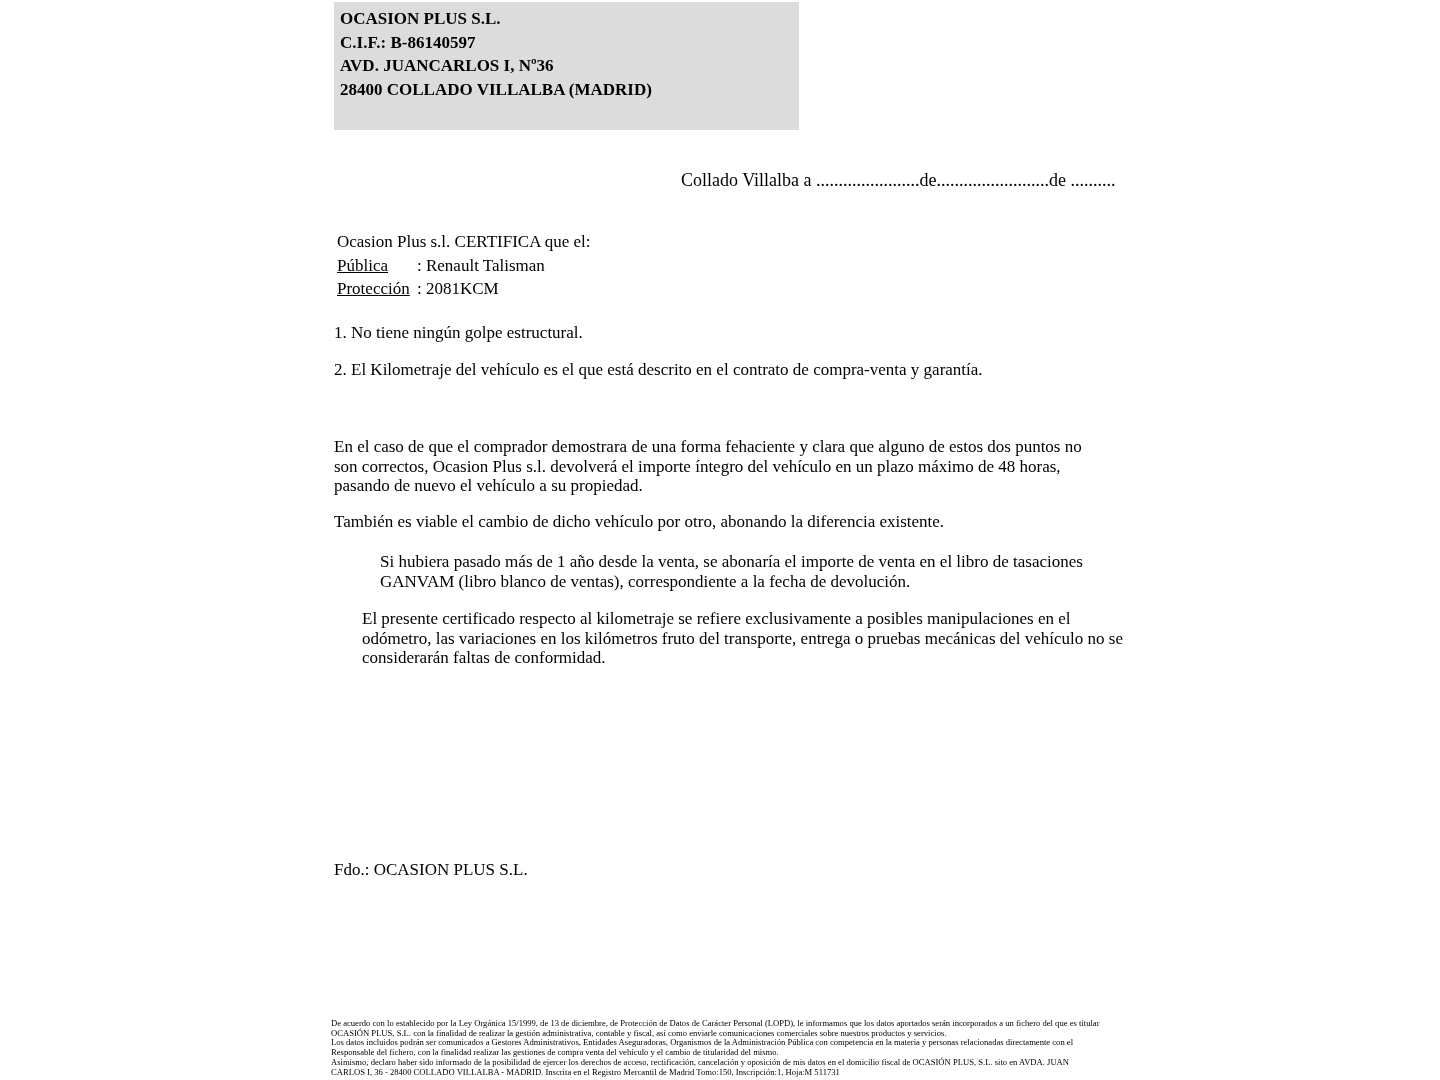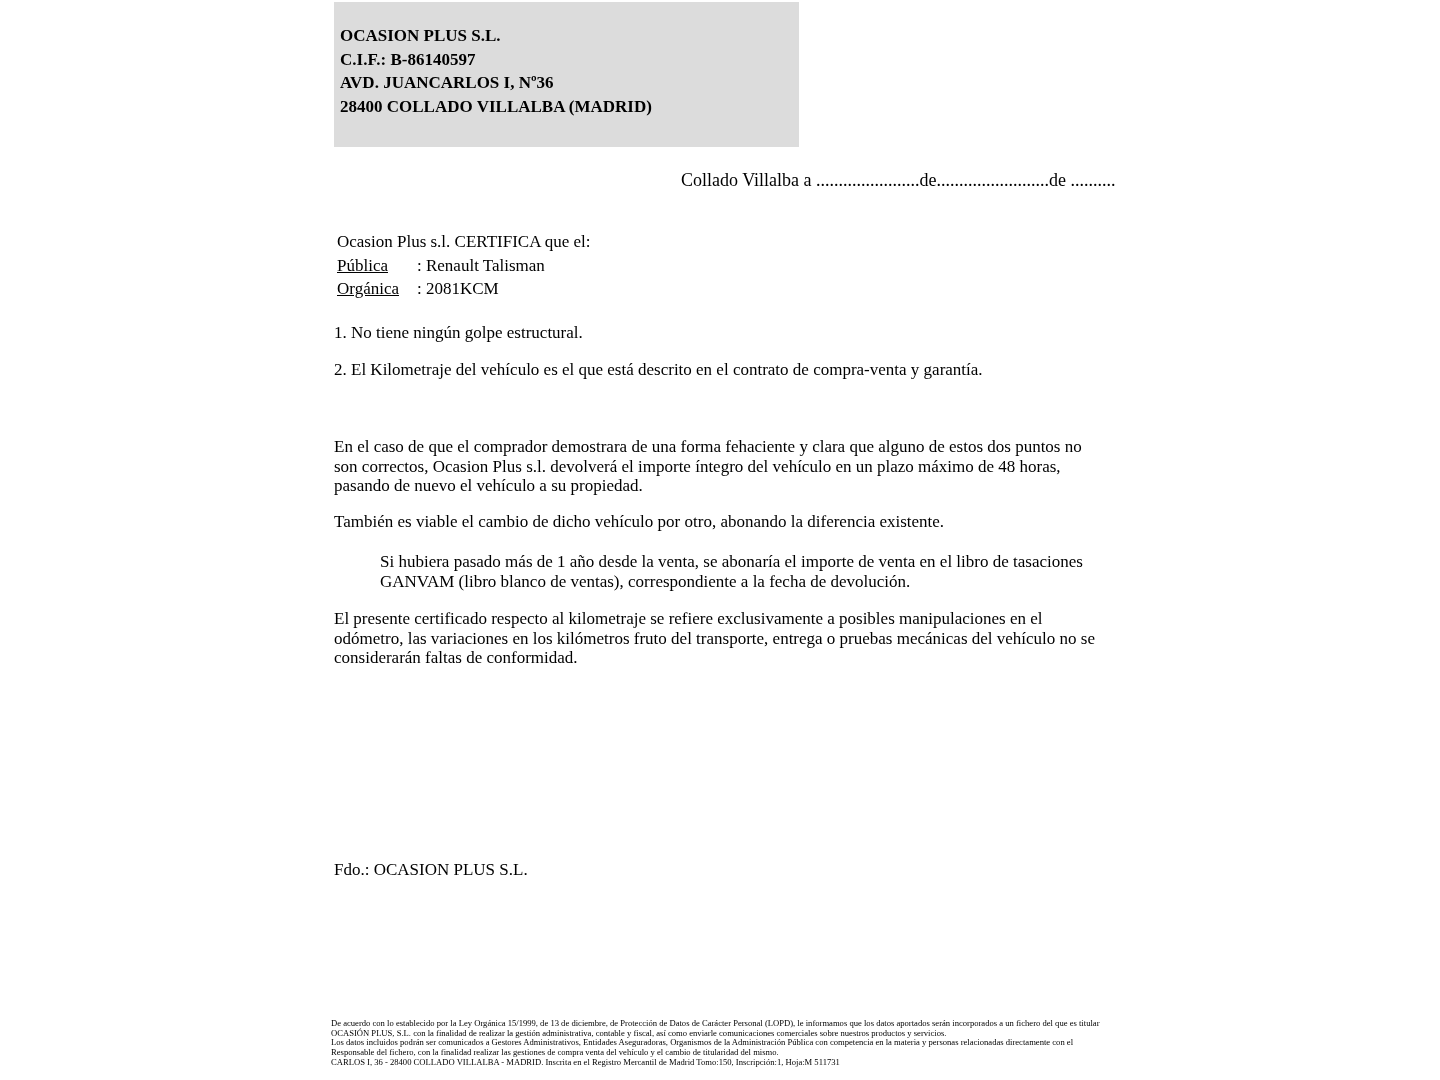--- a/index.html
+++ b/index.html
@@ -11,21 +11,21 @@
     color: #000000;
     position: relative;
     overflow: hidden;
   }
   .abs { position: absolute; }
 
   .header-box {
     left: 334px; top: 2px;
     width: 459px; height: 123px;
     background: #dcdcdc;
-    padding: 22px 0 0 6px;
+    padding: 5px 0 0 6px;
     font-weight: bold;
     font-size: 17px;
     line-height: 23.7px;
   }
   .header-box div { white-space: nowrap; }
 
   .date-line {
     left: 681px; top: 170px;
     font-size: 18px;
     white-space: nowrap;
@@ -49,21 +49,21 @@
 
   .para {
     left: 334px;
     width: 766px;
     font-size: 17px;
     line-height: 19.7px;
   }
   .para-1 { top: 437px; }
   .para-2 { top: 512px; }
   .para-3 { top: 552px; margin-left: 46px; }
-  .para-4 { top: 609px; }
+  .para-4 { top: 609px; margin-left: 28px; }
 
   .signature {
     left: 334px; top: 860px;
     font-size: 17px;
     white-space: nowrap;
   }
 
   .footer {
     left: 331px; top: 1019px;
     width: 790px;
@@ -83,33 +83,34 @@
 </div>
 
 <div class="abs date-line">Collado Villalba a .......................de.........................de ..........</div>
 
 <div class="abs cert-block">
   <div>Ocasion Plus s.l. CERTIFICA que el:</div>
   <div>
     <span class="cert-label">Pública</span><span>: Renault Talisman</span>
   </div>
   <div>
-    <span class="cert-label">Orgánica</span><span>: 2081KCM</span>
+    <span class="cert-label">Protección</span><span>: 2081KCM</span>
   </div>
 </div>
 
 <div class="abs point point-1">1. No tiene ningún golpe estructural.</div>
 <div class="abs point point-2">2. El Kilometraje del vehículo es el que está descrito en el contrato de compra-venta y garantía.</div>
 
 <div class="abs para para-1">En el caso de que el comprador demostrara de una forma fehaciente y clara que alguno de estos dos puntos no son correctos, Ocasion Plus s.l. devolverá el importe íntegro del vehículo en un plazo máximo de 48 horas, pasando de nuevo el vehículo a su propiedad.</div>
 <div class="abs para para-2">También es viable el cambio de dicho vehículo por otro, abonando la diferencia existente.</div>
 <div class="abs para para-3">Si hubiera pasado más de 1 año desde la venta, se abonaría el importe de venta en el libro de tasaciones GANVAM (libro blanco de ventas), correspondiente a la fecha de devolución.</div>
 <div class="abs para para-4">El presente certificado respecto al kilometraje se refiere exclusivamente a posibles manipulaciones en el odómetro, las variaciones en los kilómetros fruto del transporte, entrega o pruebas mecánicas del vehículo no se considerarán faltas de conformidad.</div>
 
 <div class="abs signature">Fdo.: OCASION PLUS S.L.</div>
 
 <div class="abs footer">
   <div>De acuerdo con lo establecido por la Ley Orgánica 15/1999, de 13 de diciembre, de Protección de Datos de Carácter Personal (LOPD), le informamos que los datos aportados serán incorporados a un fichero del que es titular</div>
   <div>OCASIÓN PLUS, S.L. con la finalidad de realizar la gestión administrativa, contable y fiscal, así como enviarle comunicaciones comerciales sobre nuestros productos y servicios.</div>
   <div>Los datos incluidos podrán ser comunicados a Gestores Administrativos, Entidades Aseguradoras, Organismos de la Administración Pública con competencia en la materia y personas relacionadas directamente con el</div>
   <div>Responsable del fichero, con la finalidad realizar las gestiones de compra venta del vehículo y el cambio de titularidad del mismo.</div>
+  <div>Asimismo, declaro haber sido informado de la posibilidad de ejercer los derechos de acceso, rectificación, cancelación y oposición de mis datos en el domicilio fiscal de OCASIÓN PLUS, S.L. sito en AVDA. JUAN</div>
   <div>CARLOS I, 36 - 28400 COLLADO VILLALBA - MADRID. Inscrita en el Registro Mercantil de Madrid Tomo:150, Inscripción:1, Hoja:M 511731</div>
 </div>
 
 </body></html>

